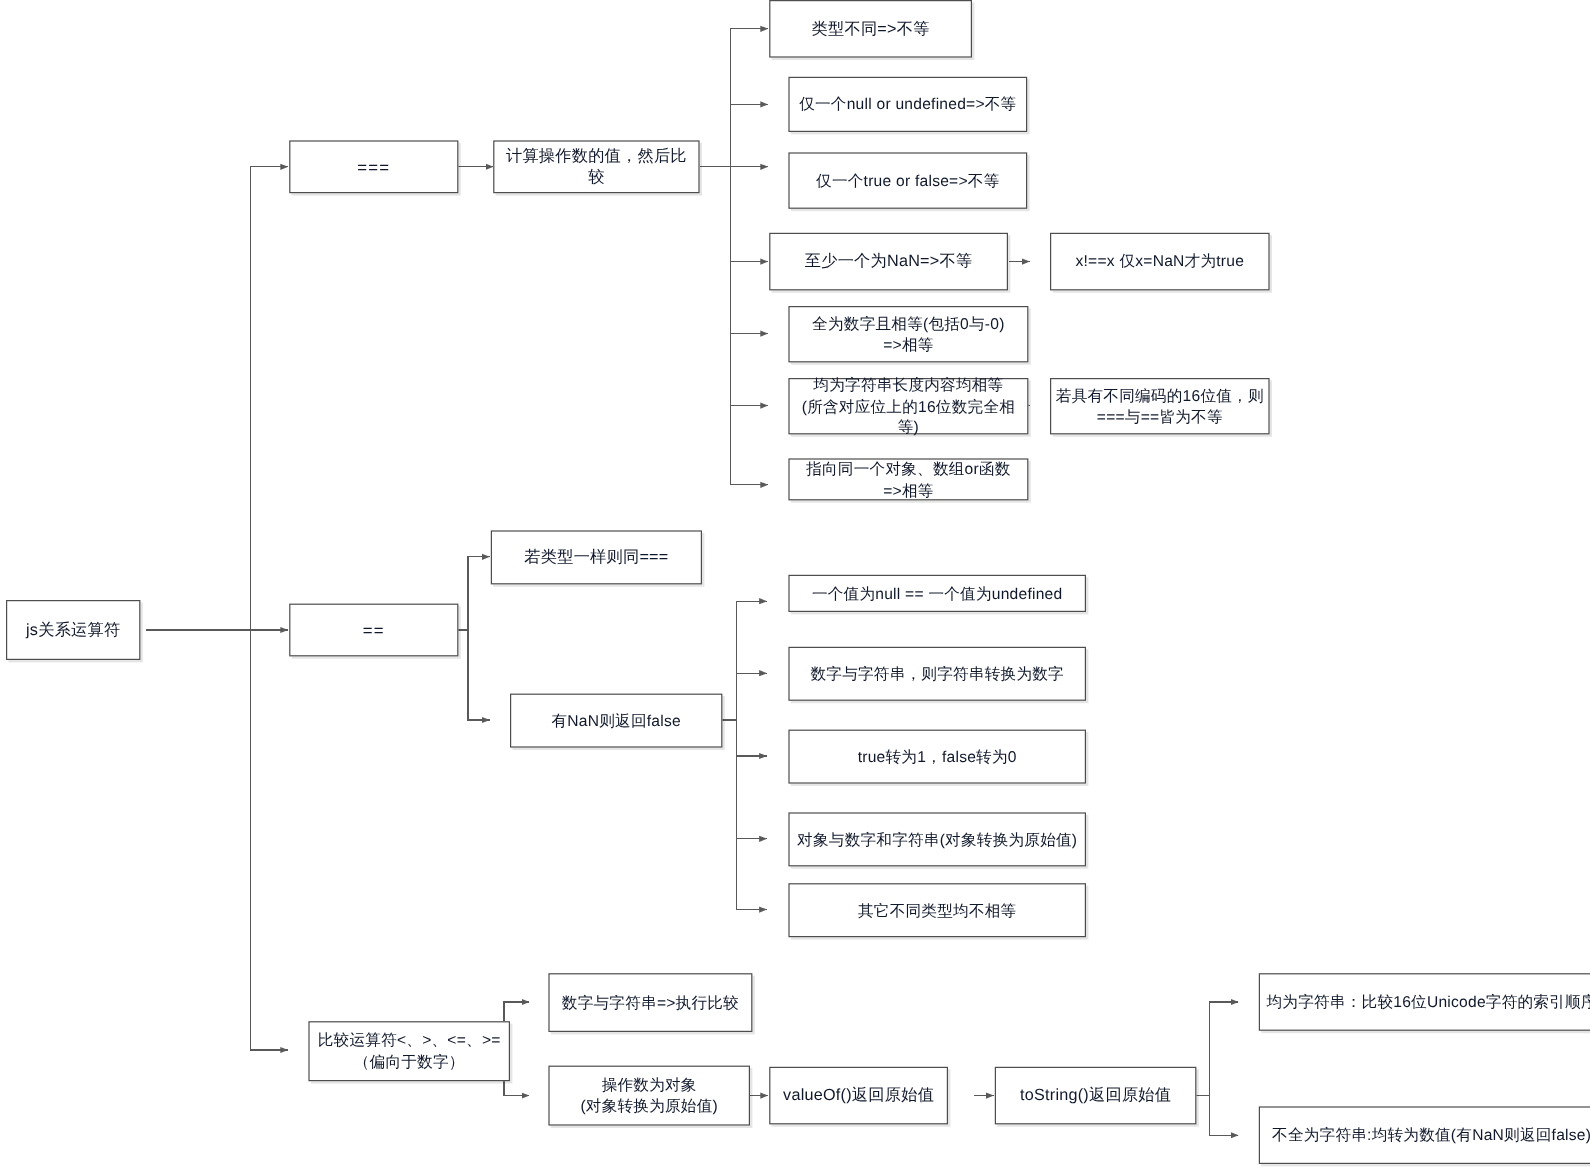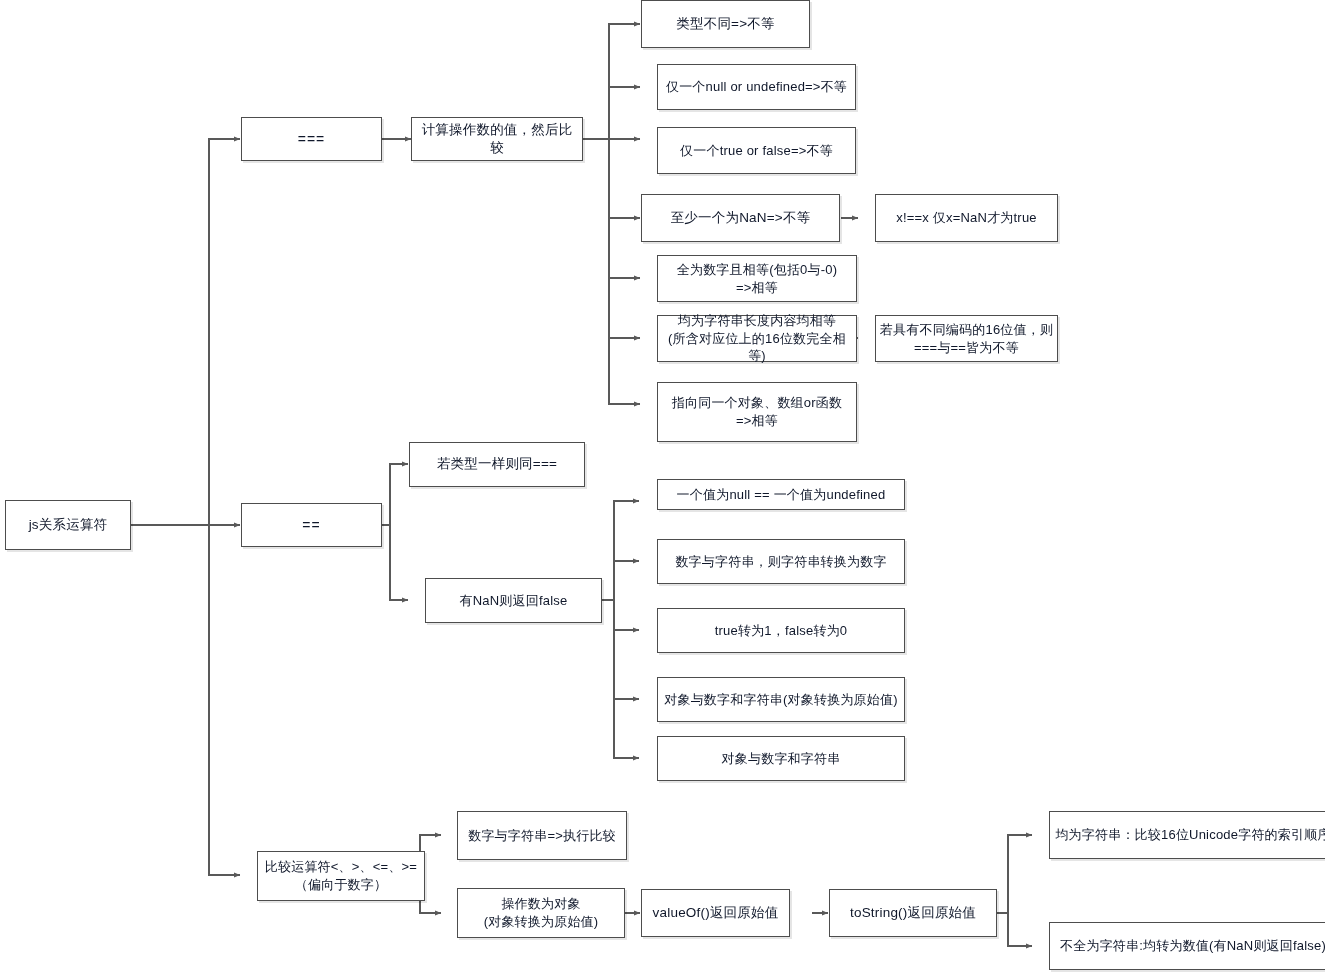--- a/index.html
+++ b/index.html
@@ -96,21 +96,21 @@
       <path d="M420,875 L420,913 L441,913"></path>
 
       <path d="M609,913 L640,913"></path>
       <path d="M812,913 L828,913"></path>
 
       <path d="M997,913 L1008,913 L1008,835 L1032,835"></path>
       <path d="M1008,913 L1008,946 L1032,946"></path>
     </g>
   </svg>
 
-  <div class="node" style="left:5px; top:500px; width:126px; height:50px;">js关系运算符</div>
+  <div class="node" style="left:5px; top:500px; width:112px; height:50px;">js关系运算符</div>
 
   <div class="node mono-op" style="left:241px; top:117px; width:141px; height:44px;">===</div>
 
   <div class="node" style="left:411px; top:117px; width:172px; height:44px;">计算操作数的值，然后比较</div>
 
   <div class="node" style="left:641px; top:0px; width:169px; height:48px;">类型不同=&gt;不等</div>
 
   <div class="node tight" style="left:641px; top:64px; width:199px; height:46px;">仅一个null or undefined=&gt;不等</div>
 
   <div class="node tight" style="left:641px; top:127px; width:199px; height:47px;">仅一个true or false=&gt;不等</div>
@@ -121,38 +121,38 @@
 
   <div class="node tight" style="left:641px; top:255px; width:200px; height:47px;">全为数字且相等(包括0与-0)
 =&gt;相等</div>
 
   <div class="node tight" style="left:641px; top:315px; width:200px; height:47px;">均为字符串长度内容均相等
 (所含对应位上的16位数完全相等)</div>
 
   <div class="node tight" style="left:859px; top:315px; width:183px; height:47px;">若具有不同编码的16位值，则
 ===与==皆为不等</div>
 
-  <div class="node tight" style="left:641px; top:382px; width:200px; height:60px;">指向同一个对象、数组or函数
+  <div class="node tight" style="left:641px; top:382px; width:200px; height:35px;">指向同一个对象、数组or函数
 =&gt;相等</div>
 
   <div class="node mono-op" style="left:241px; top:503px; width:141px; height:44px;">==</div>
 
   <div class="node" style="left:409px; top:442px; width:176px; height:45px;">若类型一样则同===</div>
 
   <div class="node tight" style="left:409px; top:578px; width:177px; height:45px;">有NaN则返回false</div>
 
   <div class="node tight" style="left:641px; top:479px; width:248px; height:31px;">一个值为null == 一个值为undefined</div>
 
   <div class="node tight" style="left:641px; top:539px; width:248px; height:45px;">数字与字符串，则字符串转换为数字</div>
 
   <div class="node tight" style="left:641px; top:608px; width:248px; height:45px;">true转为1，false转为0</div>
 
   <div class="node tight" style="left:641px; top:677px; width:248px; height:45px;">对象与数字和字符串(对象转换为原始值)</div>
 
-  <div class="node tight" style="left:641px; top:736px; width:248px; height:45px;">对象与数字和字符串</div>
+  <div class="node tight" style="left:641px; top:736px; width:248px; height:45px;">其它不同类型均不相等</div>
 
   <div class="node tight" style="left:441px; top:811px; width:170px; height:49px;">数字与字符串=&gt;执行比较</div>
 
   <div class="node tight" style="left:241px; top:851px; width:168px; height:50px;">比较运算符&lt;、&gt;、&lt;=、&gt;=
 （偏向于数字）</div>
 
   <div class="node tight" style="left:441px; top:888px; width:168px; height:50px;">操作数为对象
 (对象转换为原始值)</div>
 
   <div class="node" style="left:641px; top:889px; width:149px; height:48px;">valueOf()返回原始值</div>

